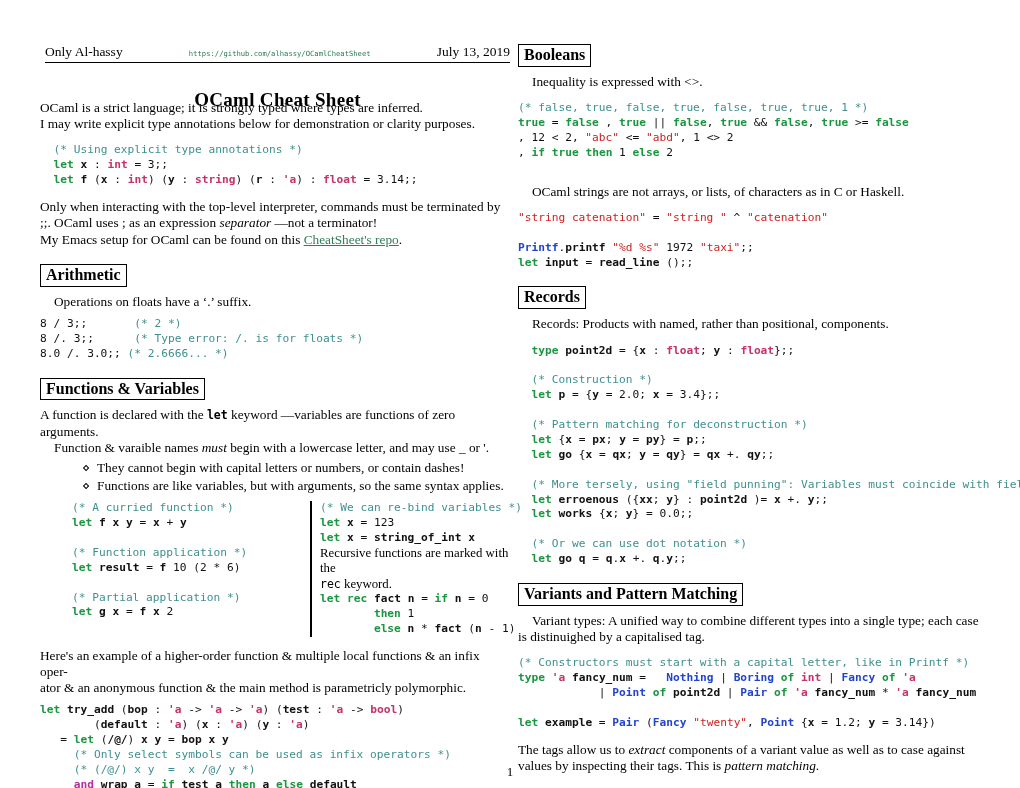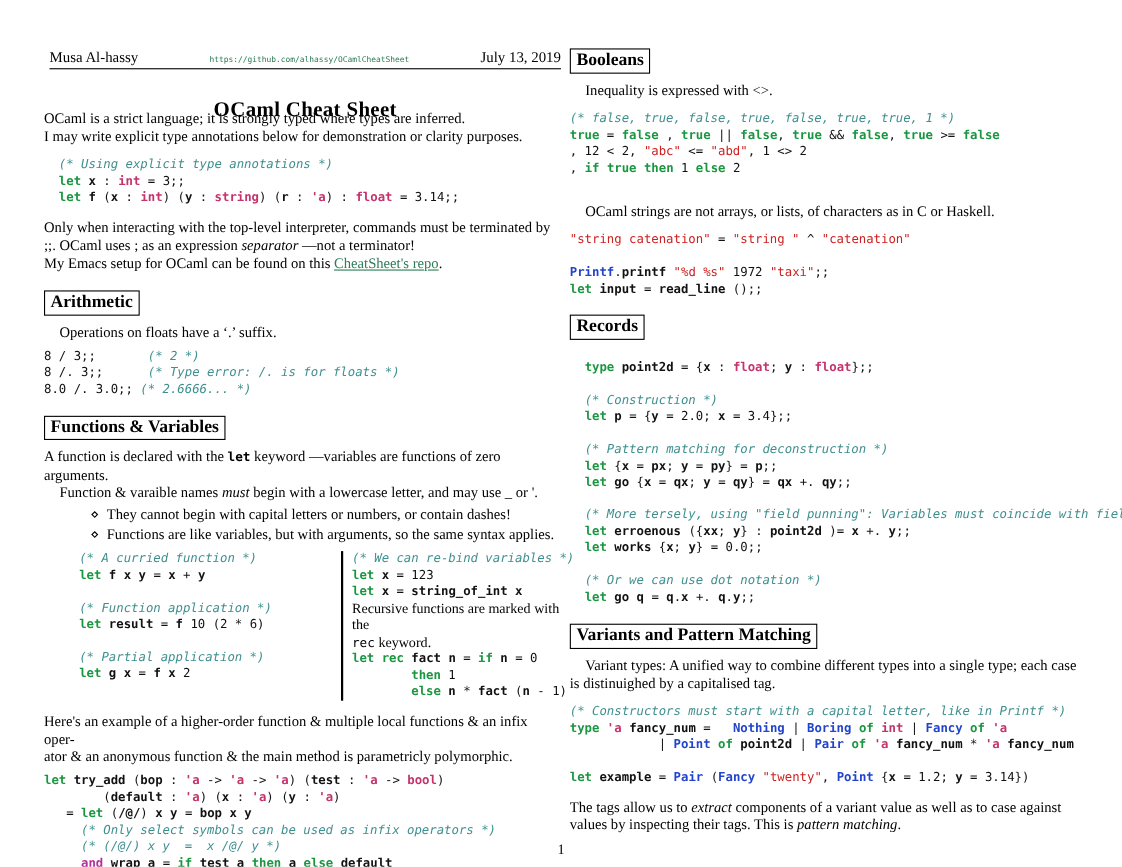--- a/index.html
+++ b/index.html
@@ -97,21 +97,21 @@
   pre.code {
     margin: 0;
     font-family: "DejaVu Sans Mono", monospace;
     font-size: 11.2px;
     line-height: 1.33;
     white-space: pre;
     color: #111;
   }
 
   
-  .c  { color: #3f8f8f; font-style: italic; }   
+  .c  { color: #3f8f8f; }   
   .k  { color: #1a9641; font-weight: bold; }    
   .kp { color: #b3309a; font-weight: bold; }    
   .t  { color: #c4336b; font-weight: bold; }    
   .s  { color: #cc2222; }                        
   .m  { color: #2244cc; font-weight: bold; }                           
   .b  { font-weight: bold; }
 
   
   .code2 {
     position: relative;
@@ -133,21 +133,21 @@
     text-align: center;
     font-size: 13px;
   }
 </style>
 </head>
 <body>
 
 <div class="page">
 
   <div class="header">
-    <span class="author">Musa Al-hassy</span>
+    <span class="author">Only Al-hassy</span>
     <span class="url">https://github.com/alhassy/OCamlCheatSheet</span>
     <span class="date">July 13, 2019</span>
   </div>
 
   <div class="doc-title">OCaml Cheat Sheet</div>
 
   <div class="col col-left">
 
     <p class="prose">OCaml is a strict language; it is strongly typed where types are inferred.</p>
     <p class="prose">I may write explicit type annotations below for demonstration or clarity purposes.</p>
@@ -261,20 +261,21 @@
 
 <span><span class="m">Printf</span>.<span class="b">printf</span> <span class="s">"%d %s"</span> 1972 <span class="s">"taxi"</span>;;</span>
 <span><span class="k">let</span> <span class="b">input</span> = <span class="b">read_line</span> ();;</span></pre>
 
     <div class="gap-l"></div>
 
     <div class="sec-wrap">
       <span class="sec">Records</span>
     </div>
     <div class="gap-s"></div>
+    <p class="prose indent">Records: Products with named, rather than positional, components.</p>
     <div class="gap-m"></div>
     <pre class="code">  <span><span class="k">type</span> <span class="b">point2d</span> = {<span class="b">x</span> : <span class="t">float</span>; <span class="b">y</span> : <span class="t">float</span>};;</span>
 
   <span class="c">(* Construction *)</span>
   <span><span class="k">let</span> <span class="b">p</span> = {<span class="b">y</span> = 2.0; <span class="b">x</span> = 3.4};;</span>
 
   <span class="c">(* Pattern matching for deconstruction *)</span>
   <span><span class="k">let</span> {<span class="b">x</span> = <span class="b">px</span>; <span class="b">y</span> = <span class="b">py</span>} = <span class="b">p</span>;;</span>
   <span><span class="k">let</span> <span class="b">go</span> {<span class="b">x</span> = <span class="b">qx</span>; <span class="b">y</span> = <span class="b">qy</span>} = <span class="b">qx</span> +. <span class="b">qy</span>;;</span>
 

